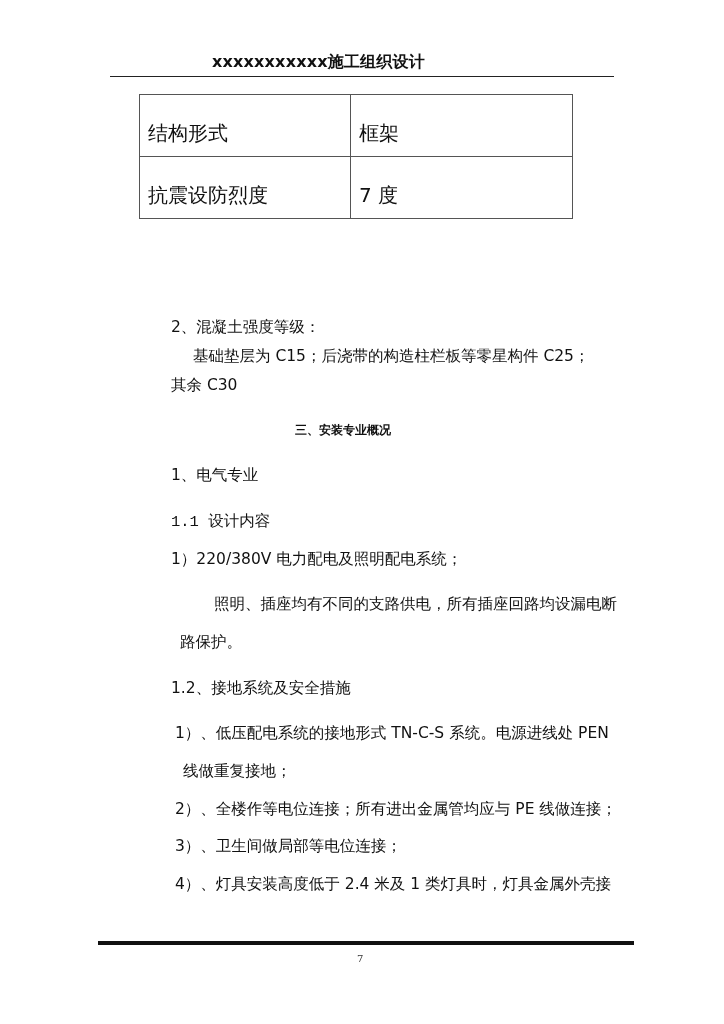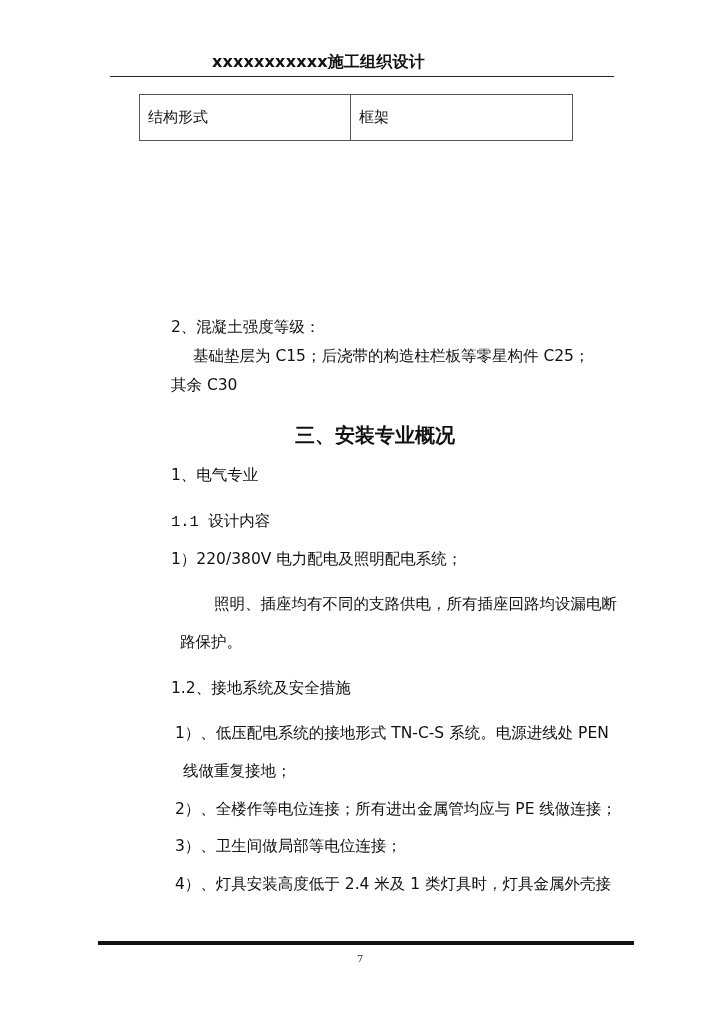--- a/index.html
+++ b/index.html
@@ -2,40 +2,44 @@
 <html><head>
   <meta charset="utf-8">
   <style>
     html, body { margin: 0; padding: 0; background: #ffffff; }
     body { width: 724px; height: 1024px; position: relative; overflow: hidden;
            font-family: "DejaVu Sans", "Liberation Sans", sans-serif; color: #111; }
     .abs { position: absolute; white-space: nowrap; }
     .header-title { left: 212px; top: 52px; font-size: 16px; font-weight: bold; letter-spacing: 0.2px; }
     .header-rule { left: 110px; top: 76px; width: 504px; height: 0; border-top: 1px solid #222; }
     table.spec { position: absolute; left: 139px; top: 94px; border-collapse: collapse; }
-    table.spec td { border: 1px solid #555; height: 45px; padding: 0 0 0 8px; font-size: 15px;
+    table.spec td { border: 1px solid #555; height: 45px; padding: 16px 0 0 8px; font-size: 20px;
                     vertical-align: middle; }
     table.spec td.k { width: 202px; }
     table.spec td.v { width: 213px; }
     .p { font-size: 15.5px; margin-left: 36px; }
-    .h { font-size: 20px; font-weight: bold; }
+    .h { font-size: 12px; font-weight: bold; }
     .footer-rule { left: 98px; top: 941px; width: 536px; height: 4px; background: #111; }
     .page-num { left: 357px; top: 953px; font-size: 10px; font-family: "DejaVu Serif", serif; color: #333; }
   </style>
 </head>
 <body>
 
 <div class="abs header-title">xxxxxxxxxxx施工组织设计</div>
 <div class="abs header-rule"></div>
 
 <table class="spec">
   <tbody>
       <tr>
     <td class="k">结构形式</td>
     <td class="v">框架</td>
+  </tr>
+  <tr>
+    <td class="k">抗震设防烈度</td>
+    <td class="v">7 度</td>
   </tr>
 </tbody>
   </table>
 
 <div class="abs p" style="left:135px; top:317px;">2、混凝土强度等级：</div>
 <div class="abs p" style="left:157px; top:346px;">基础垫层为 C15；后浇带的构造柱栏板等零星构件 C25；</div>
 <div class="abs p" style="left:135px; top:375px;">其余 C30</div>
 
 <div class="abs h" style="left:295px; top:422px;">三、安装专业概况</div>
 

